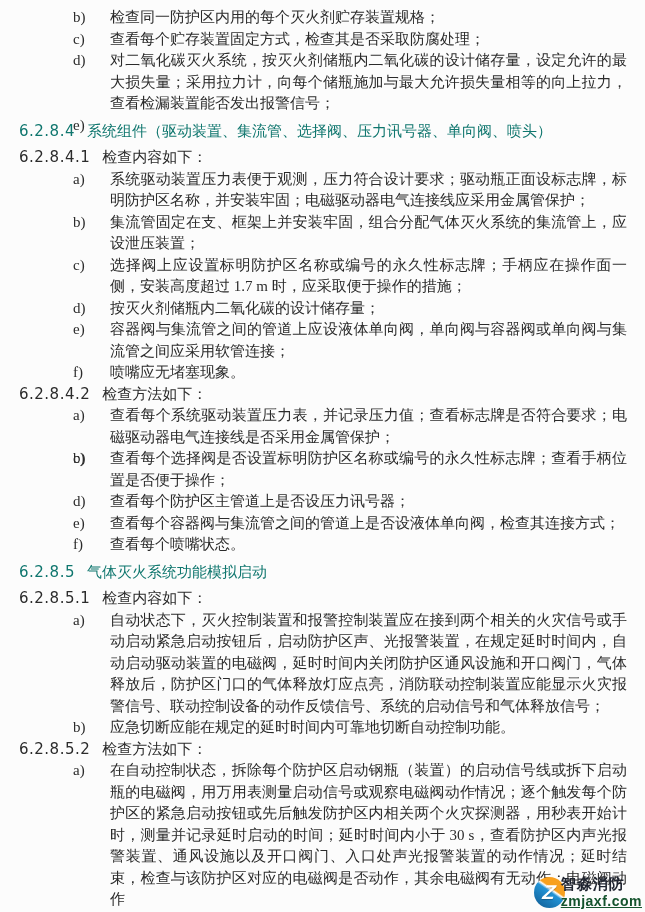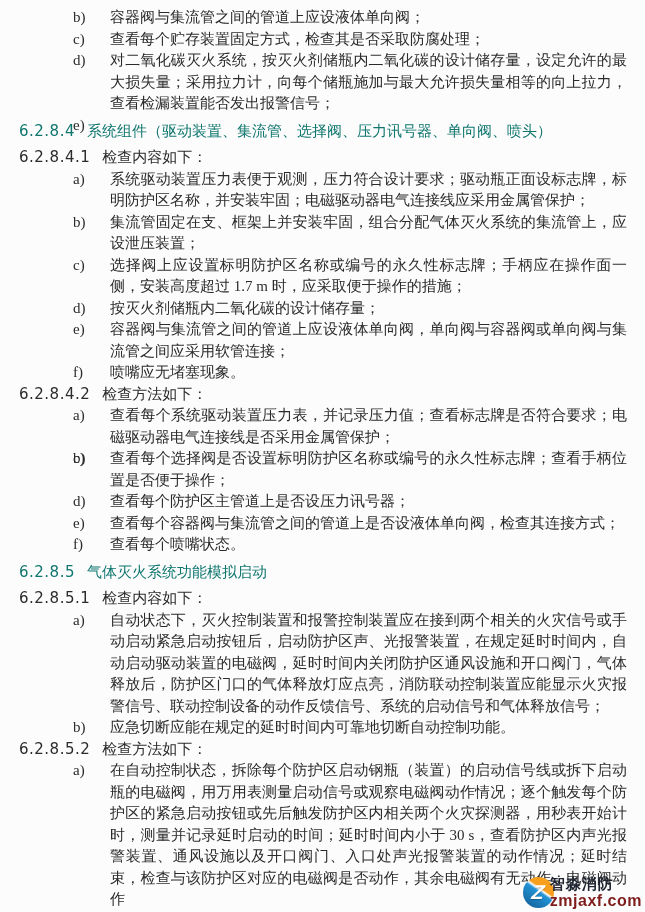--- a/index.html
+++ b/index.html
@@ -65,32 +65,33 @@
     font-family: Liberation Mono, monospace;
     font-weight: bold;
     font-size: 15px;
     line-height: 16px;
     letter-spacing: 1px;
     color: #1f2430;
   }
   .wm-domain {
     font-family: "Liberation Sans", "DejaVu Sans", sans-serif;
     font-weight: bold;
-    font-size: 16px;
+    font-size: 14px;
     line-height: 14px;
     letter-spacing: 0.5px;
-    color: #7f1d1d;
+    color: #14532d;
+    text-decoration: underline;
   }
 </style>
 </head>
 <body>
 
 <div class="page">
   <div class="doc">
-      <div class="item"><span class="label">b)</span><span class="text">容器阀与集流管之间的管道上应设液体单向阀；</span></div>
+      <div class="item"><span class="label">b)</span><span class="text">检查同一防护区内用的每个灭火剂贮存装置规格；</span></div>
       <div class="item"><span class="label">c)</span><span class="text">查看每个贮存装置固定方式，检查其是否采取防腐处理；</span></div>
       <div class="item"><span class="label">d)</span><span class="text">对二氧化碳灭火系统，按灭火剂储瓶内二氧化碳的设计储存量，设定允许的最大损失量；采用拉力计，向每个储瓶施加与最大允许损失量相等的向上拉力，查看检漏装置能否发出报警信号；</span></div>
       <div class="item"><span class="label">e)</span></div>
       <div class="heading"><span class="num">6.2.8.4</span><span class="title">系统组件（驱动装置、集流管、选择阀、压力讯号器、单向阀、喷头）</span></div>
       <div class="sub"><span class="num">6.2.8.4.1</span><span class="title">检查内容如下：</span></div>
       <div class="item"><span class="label">a)</span><span class="text">系统驱动装置压力表便于观测，压力符合设计要求；驱动瓶正面设标志牌，标明防护区名称，并安装牢固；电磁驱动器电气连接线应采用金属管保护；</span></div>
       <div class="item"><span class="label">b)</span><span class="text">集流管固定在支、框架上并安装牢固，组合分配气体灭火系统的集流管上，应设泄压装置；</span></div>
       <div class="item"><span class="label">c)</span><span class="text">选择阀上应设置标明防护区名称或编号的永久性标志牌；手柄应在操作面一侧，安装高度超过 1.7 m 时，应采取便于操作的措施；</span></div>
       <div class="item"><span class="label">d)</span><span class="text">按灭火剂储瓶内二氧化碳的设计储存量；</span></div>
       <div class="item"><span class="label">e)</span><span class="text">容器阀与集流管之间的管道上应设液体单向阀，单向阀与容器阀或单向阀与集流管之间应采用软管连接；</span></div>

